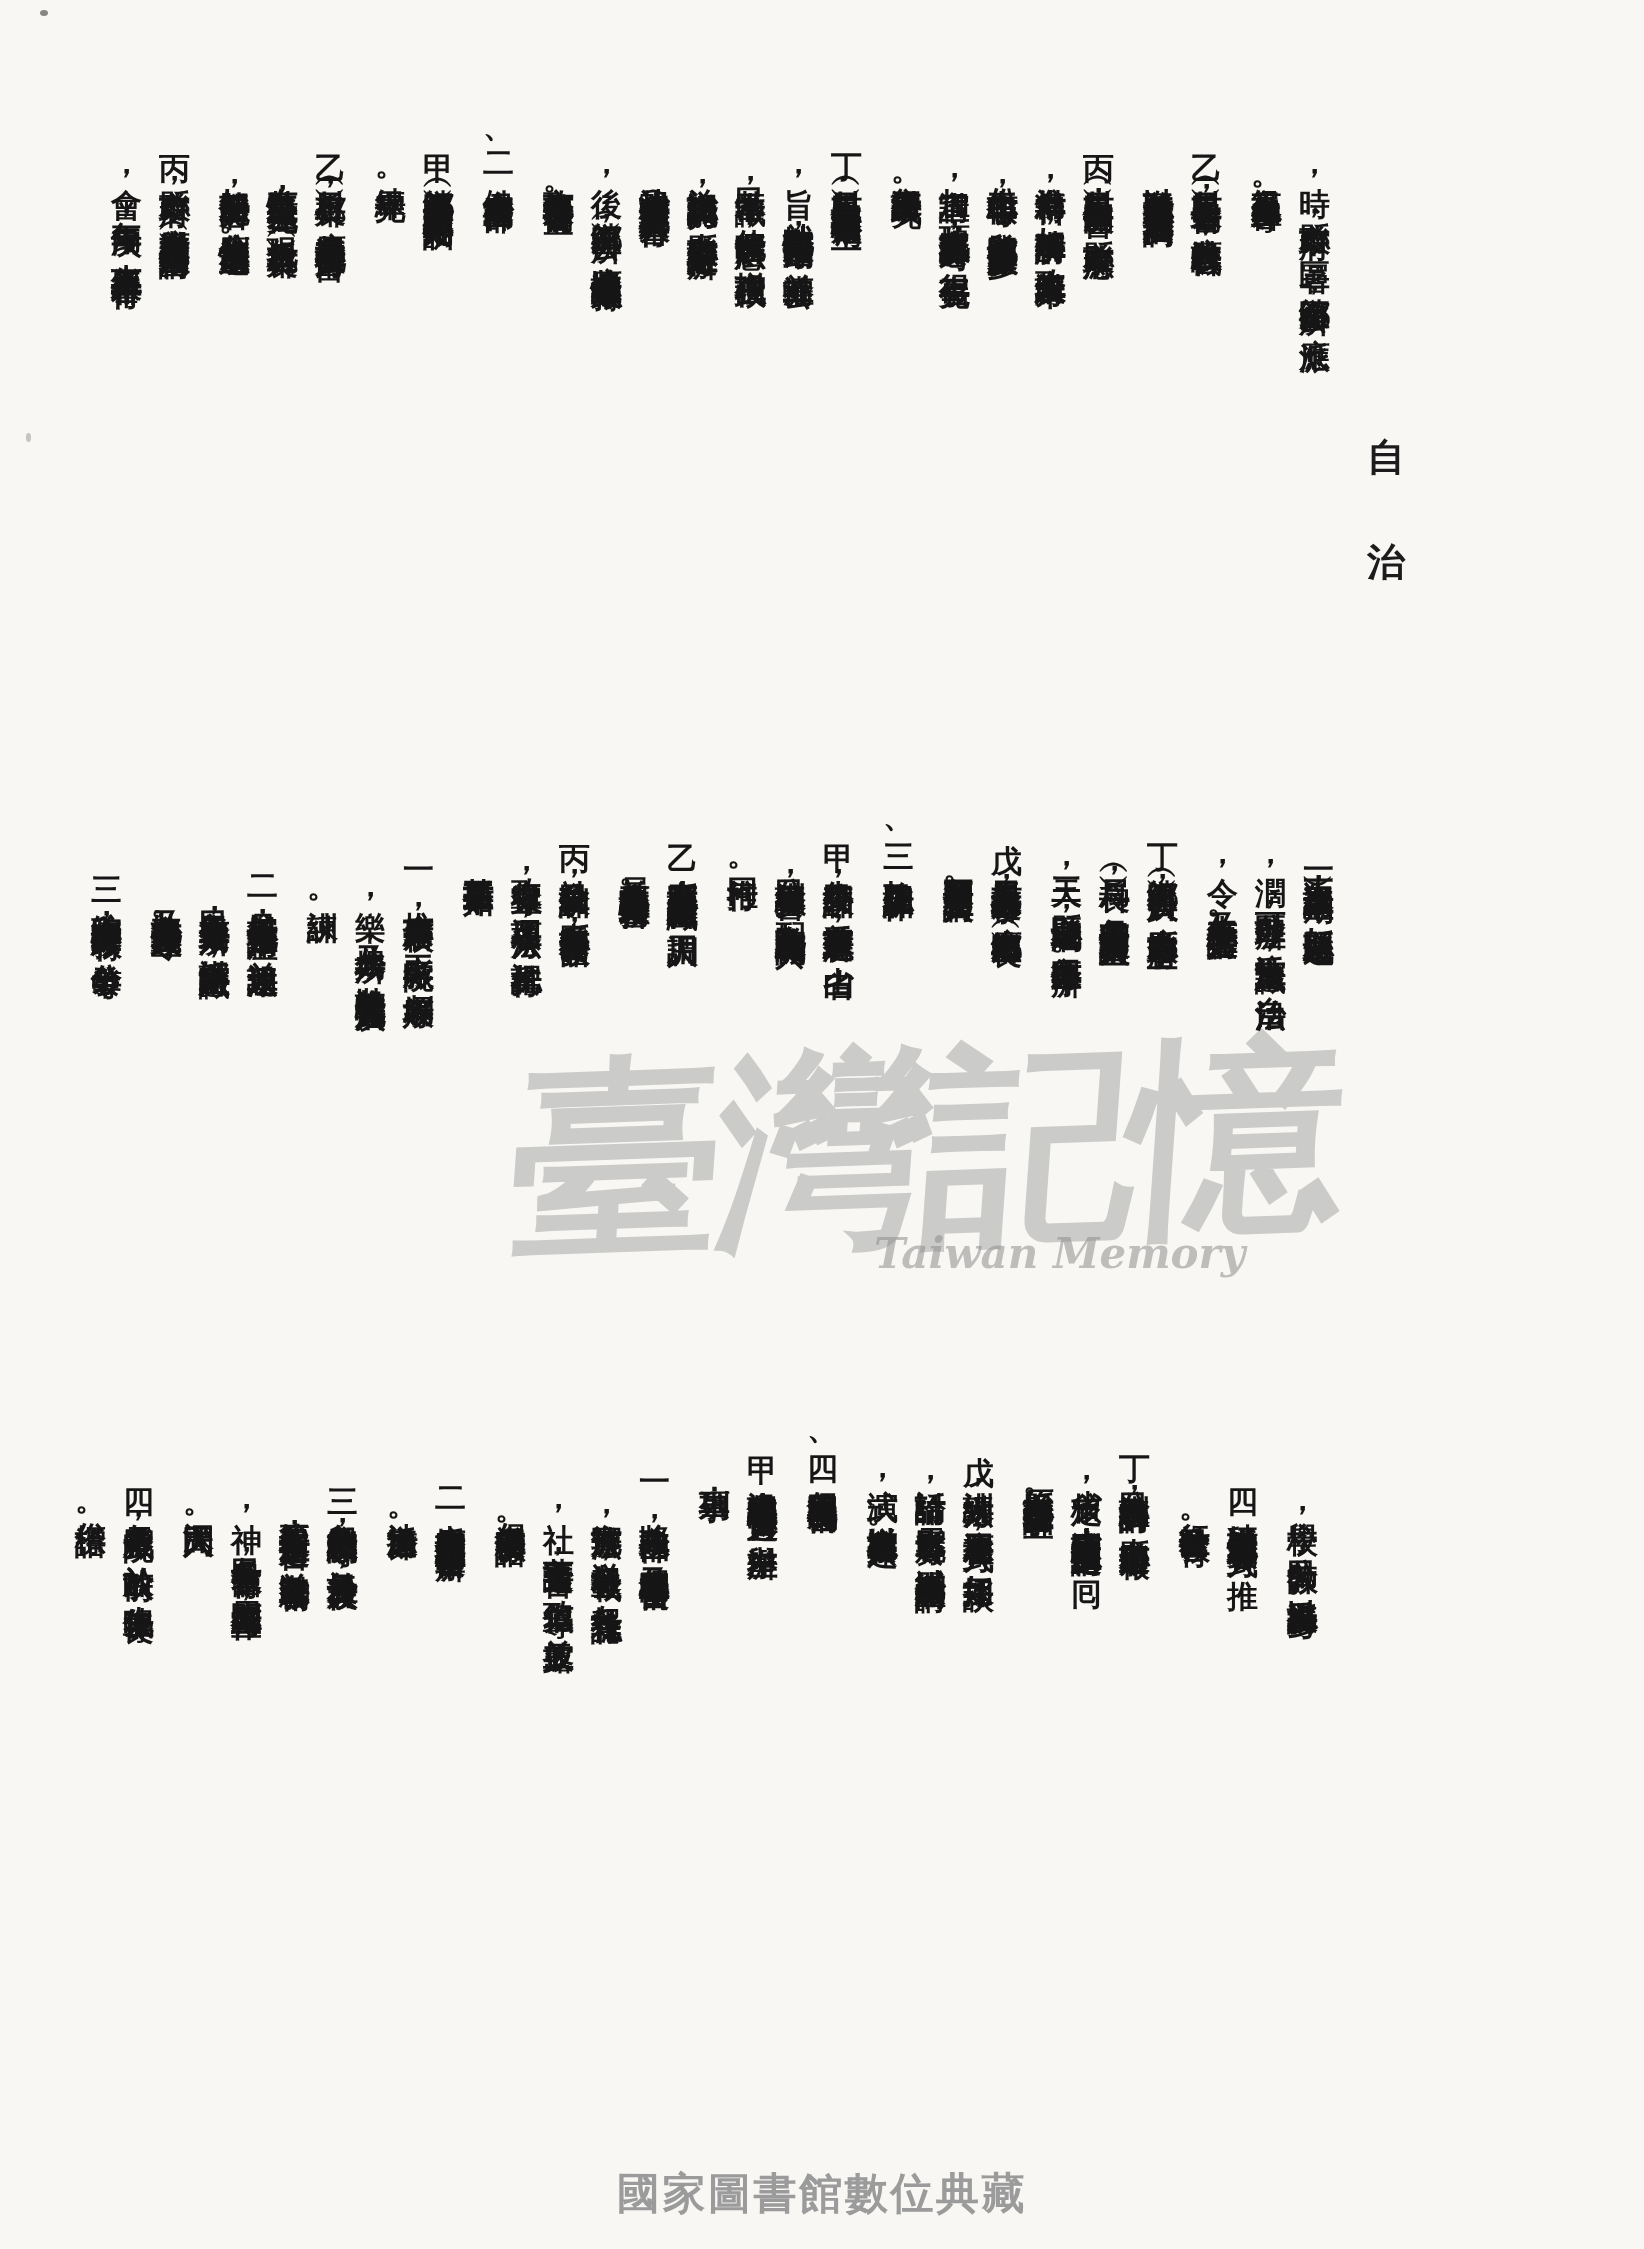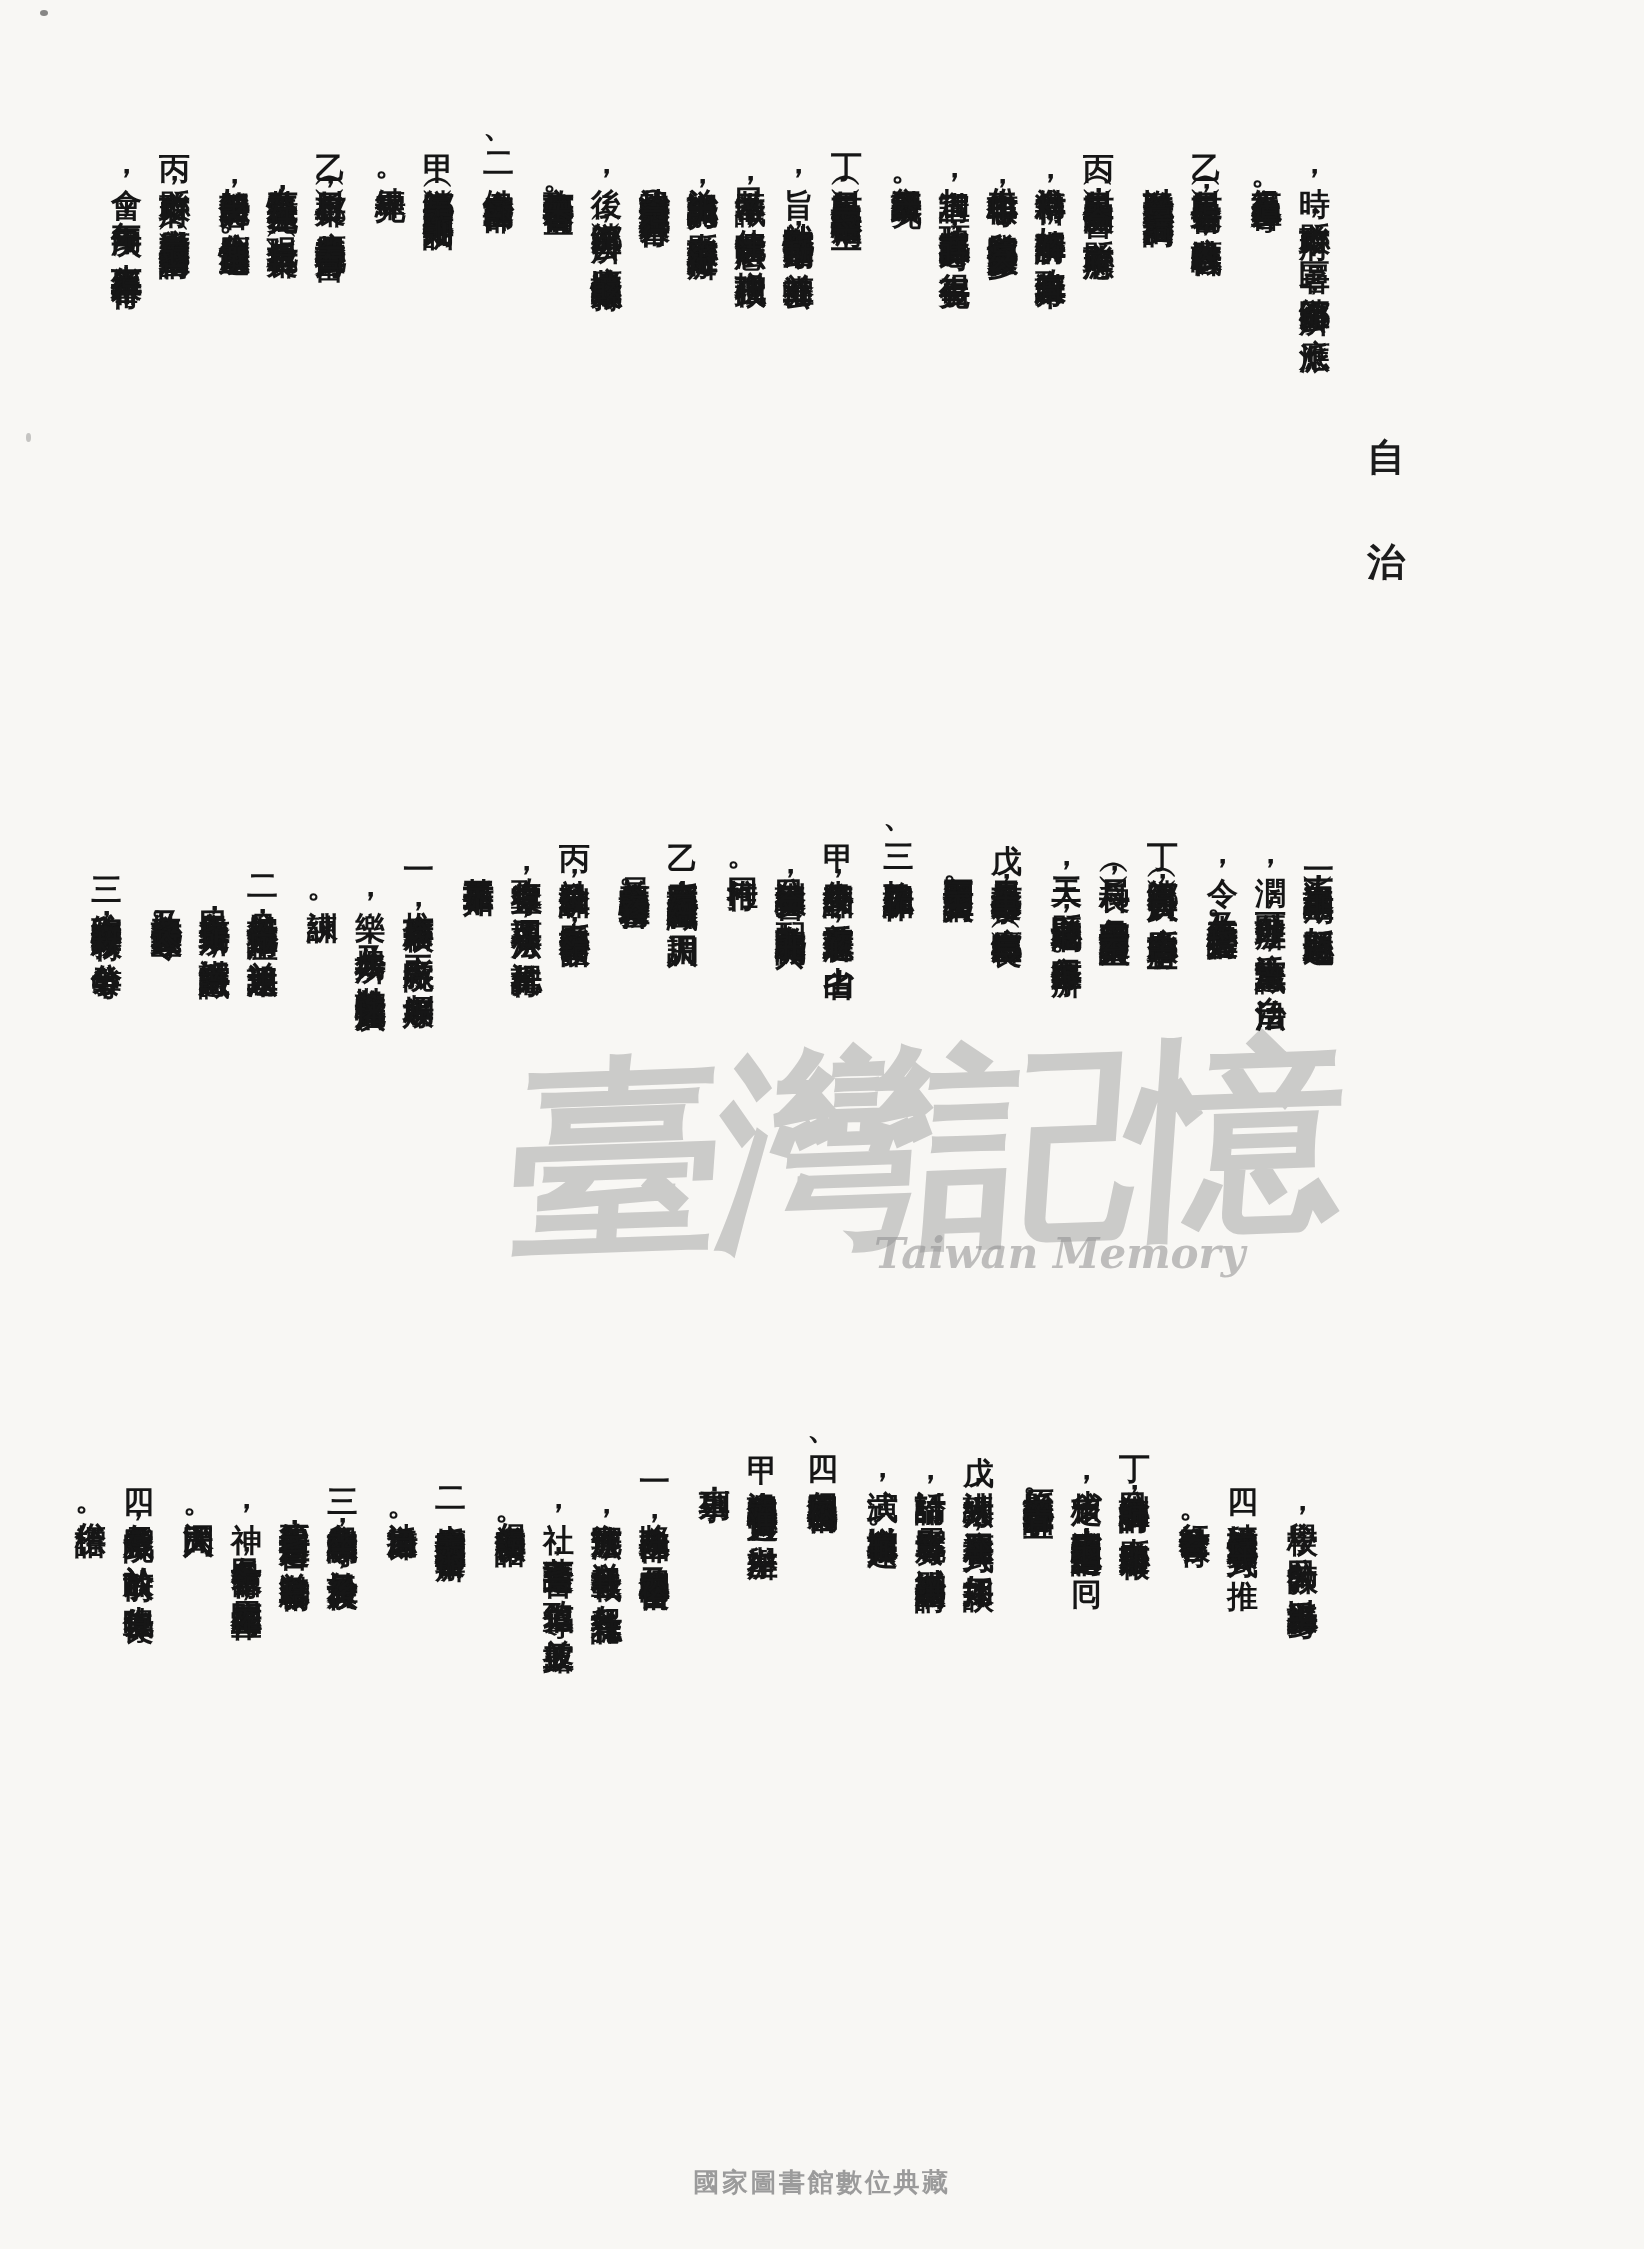--- a/index.html
+++ b/index.html
@@ -51,21 +51,21 @@
   .wm-latin{
     position:absolute;left:874px;top:1229px;
     font-size:42px;font-style:italic;font-weight:700;
     color:#8f8f8f;opacity:.55;
     white-space:nowrap;pointer-events:none;
   }
   
   .footer{
     position:absolute;left:0;right:0;top:2165px;
     text-align:center;
-    font-size:26px;font-weight:700;
+    font-size:43px;font-weight:700;
     color:#9b9b9b;letter-spacing:2.6px;
   }
   
   .speck{position:absolute;background:#2a2a2a;border-radius:50%;opacity:.55;}
 </style>
 </head>
 <body>
 
 <div class="page">
 

